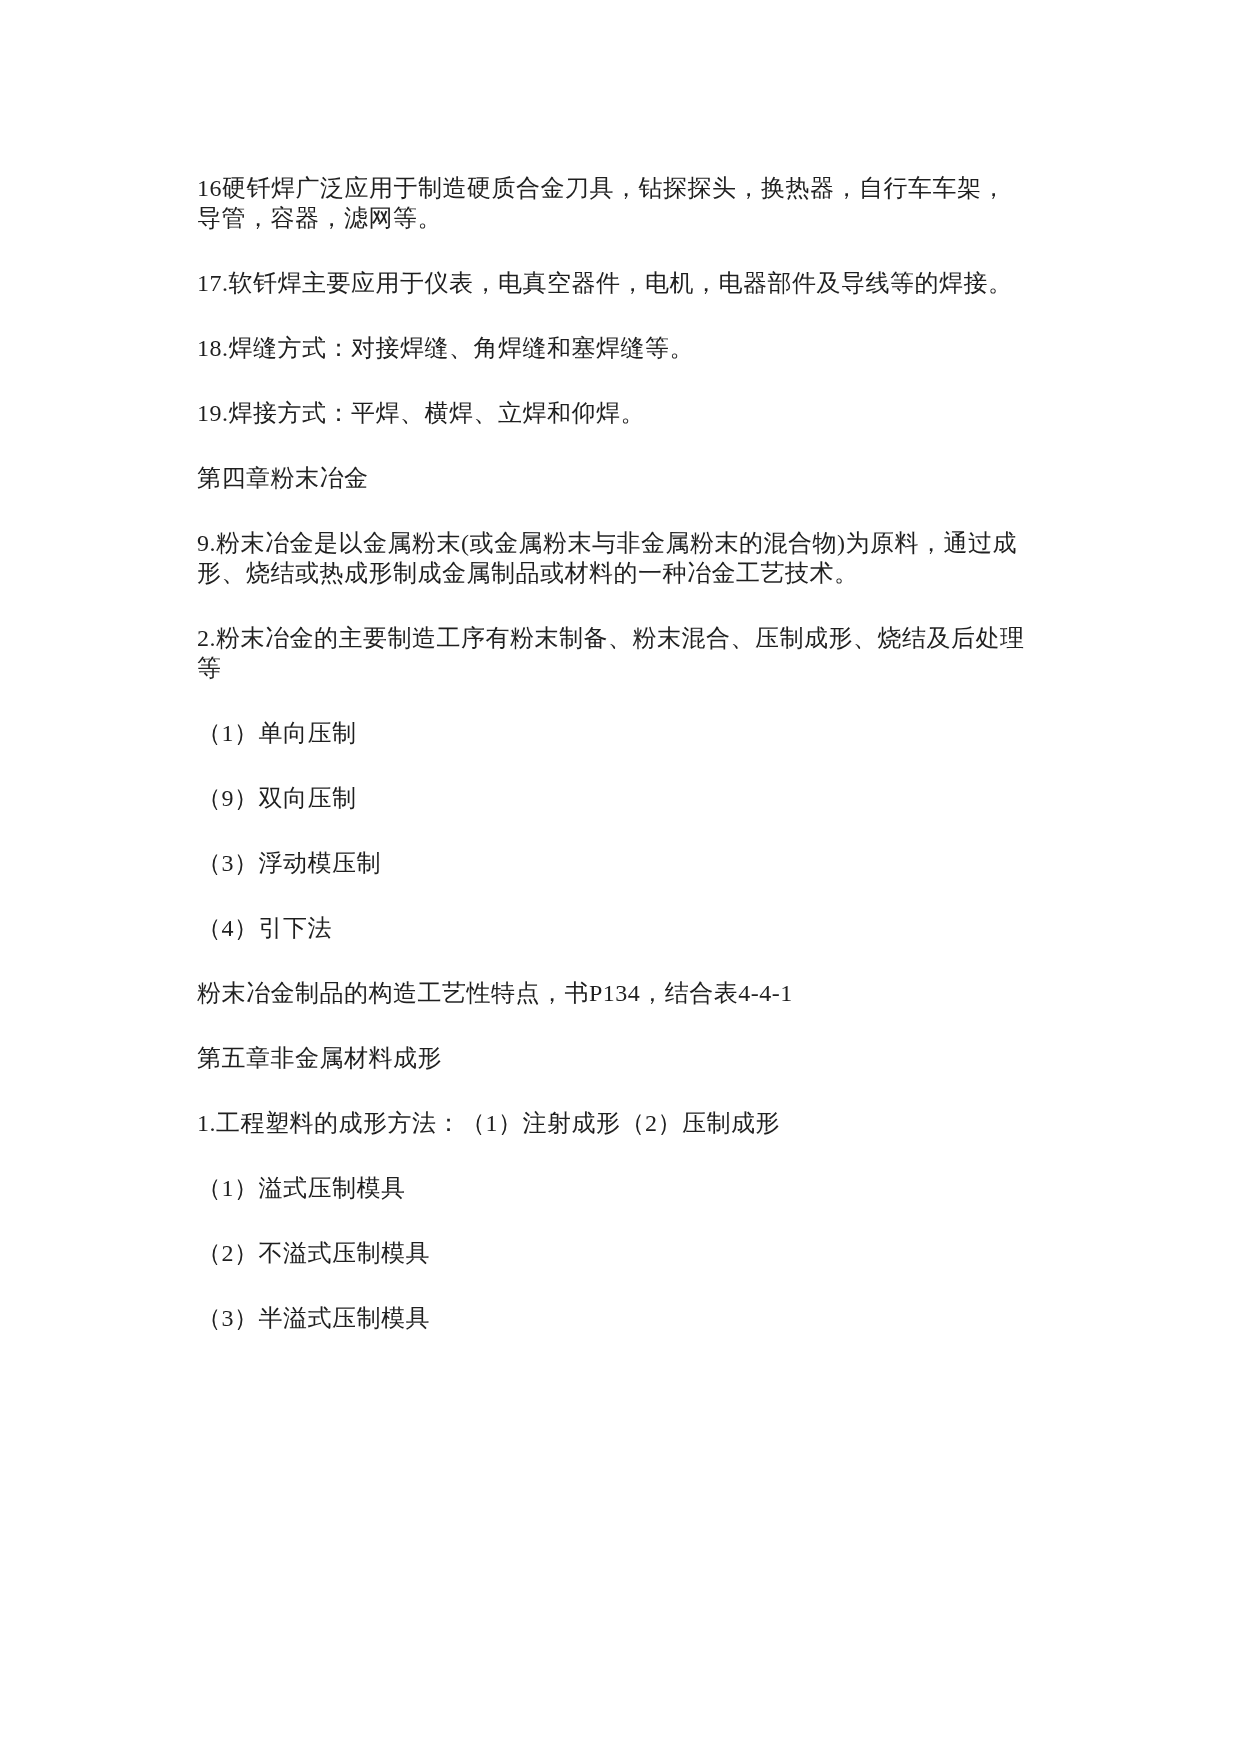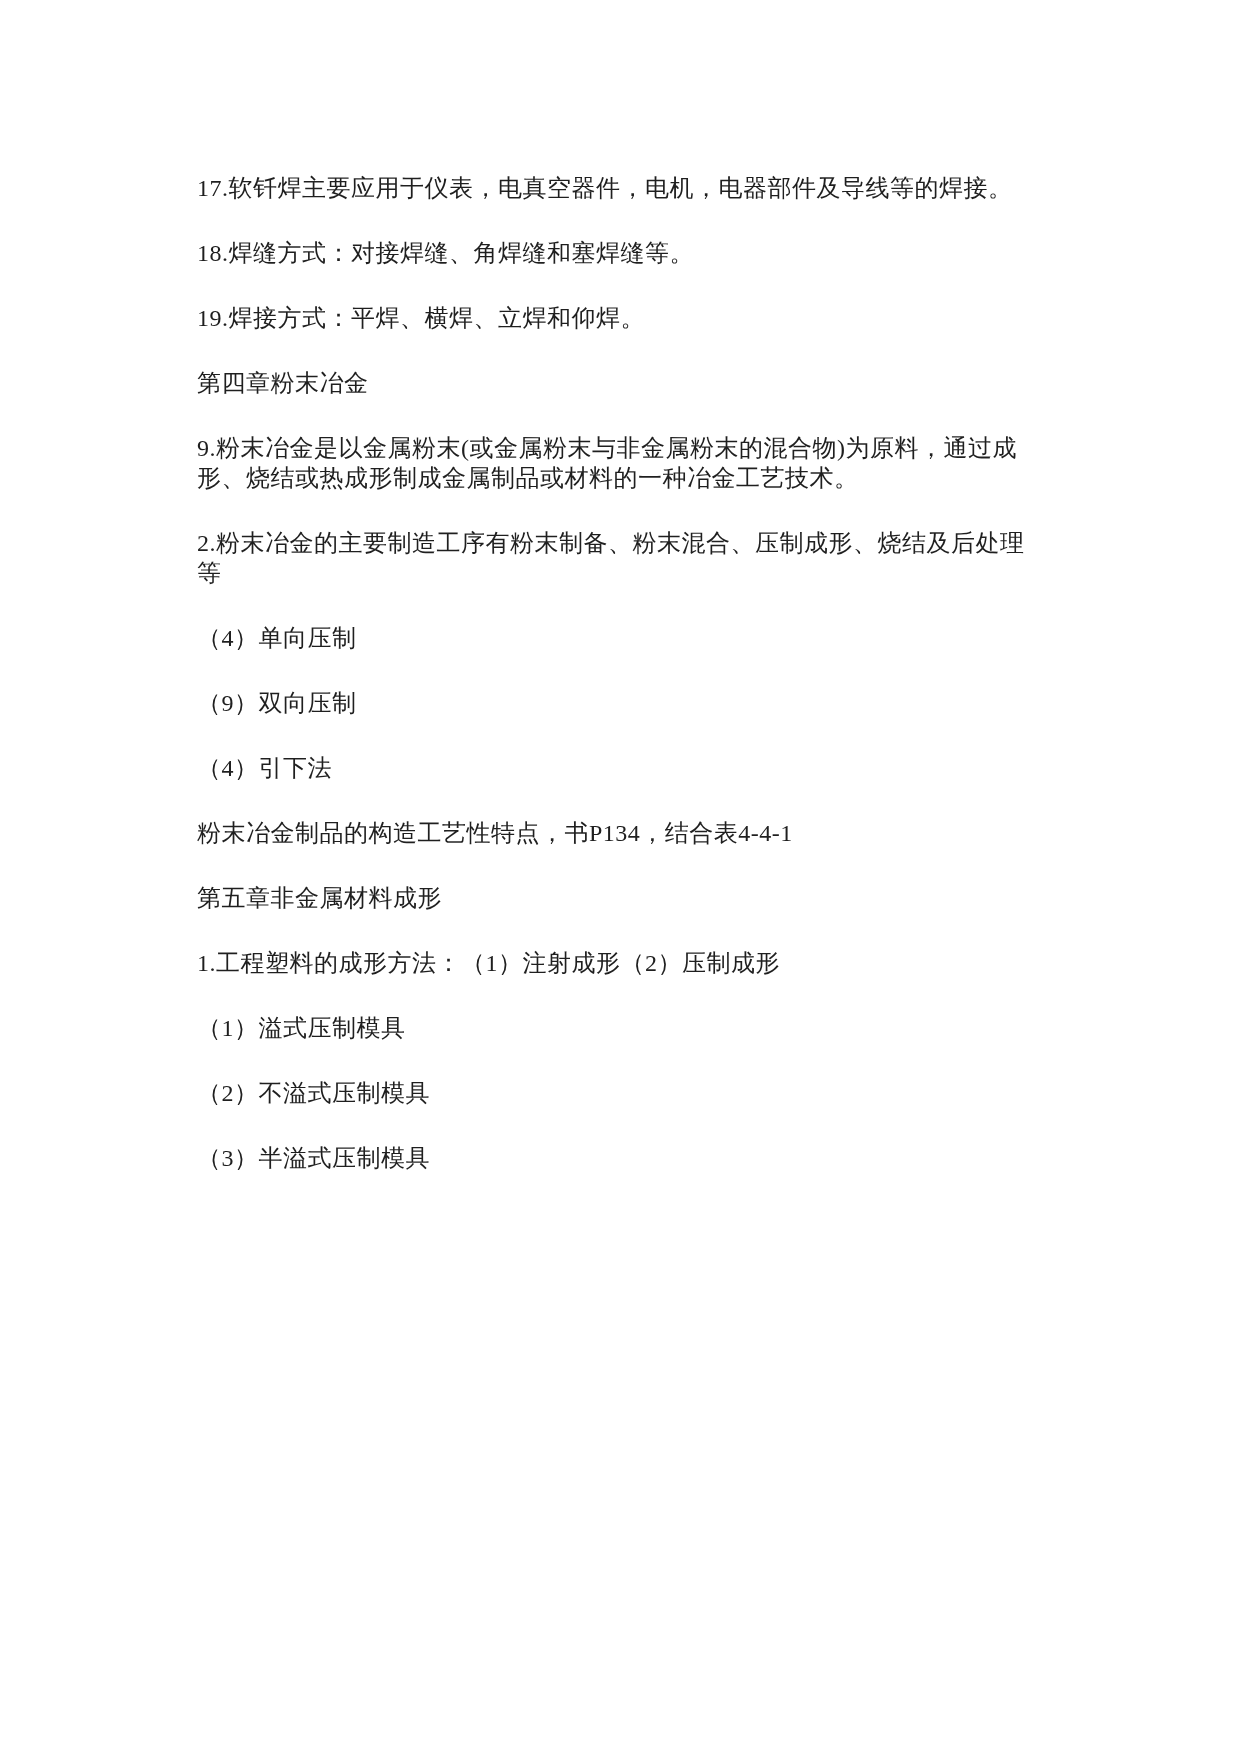--- a/index.html
+++ b/index.html
@@ -31,44 +31,51 @@
   .line {
     white-space: nowrap;
   }
 </style>
 </head>
 <body>
 
 <div class="page">
   <div class="content" id="document-content">
       <div class="para">
+        <div class="line">16硬钎焊广泛应用于制造硬质合金刀具，钻探探头，换热器，自行车车架，</div>
+        <div class="line">导管，容器，滤网等。</div>
+      </div>
+      <div class="para">
         <div class="line">17.软钎焊主要应用于仪表，电真空器件，电机，电器部件及导线等的焊接。</div>
       </div>
       <div class="para">
         <div class="line">18.焊缝方式：对接焊缝、角焊缝和塞焊缝等。</div>
       </div>
       <div class="para">
         <div class="line">19.焊接方式：平焊、横焊、立焊和仰焊。</div>
       </div>
       <div class="para">
         <div class="line">第四章粉末冶金</div>
       </div>
       <div class="para">
         <div class="line">9.粉末冶金是以金属粉末(或金属粉末与非金属粉末的混合物)为原料，通过成</div>
         <div class="line">形、烧结或热成形制成金属制品或材料的一种冶金工艺技术。</div>
       </div>
       <div class="para">
         <div class="line">2.粉末冶金的主要制造工序有粉末制备、粉末混合、压制成形、烧结及后处理</div>
         <div class="line">等</div>
       </div>
       <div class="para">
-        <div class="line">（4）单向压制</div>
+        <div class="line">（1）单向压制</div>
       </div>
       <div class="para">
         <div class="line">（9）双向压制</div>
+      </div>
+      <div class="para">
+        <div class="line">（3）浮动模压制</div>
       </div>
       <div class="para">
         <div class="line">（4）引下法</div>
       </div>
       <div class="para">
         <div class="line">粉末冶金制品的构造工艺性特点，书P134，结合表4-4-1</div>
       </div>
       <div class="para">
         <div class="line">第五章非金属材料成形</div>
       </div>

